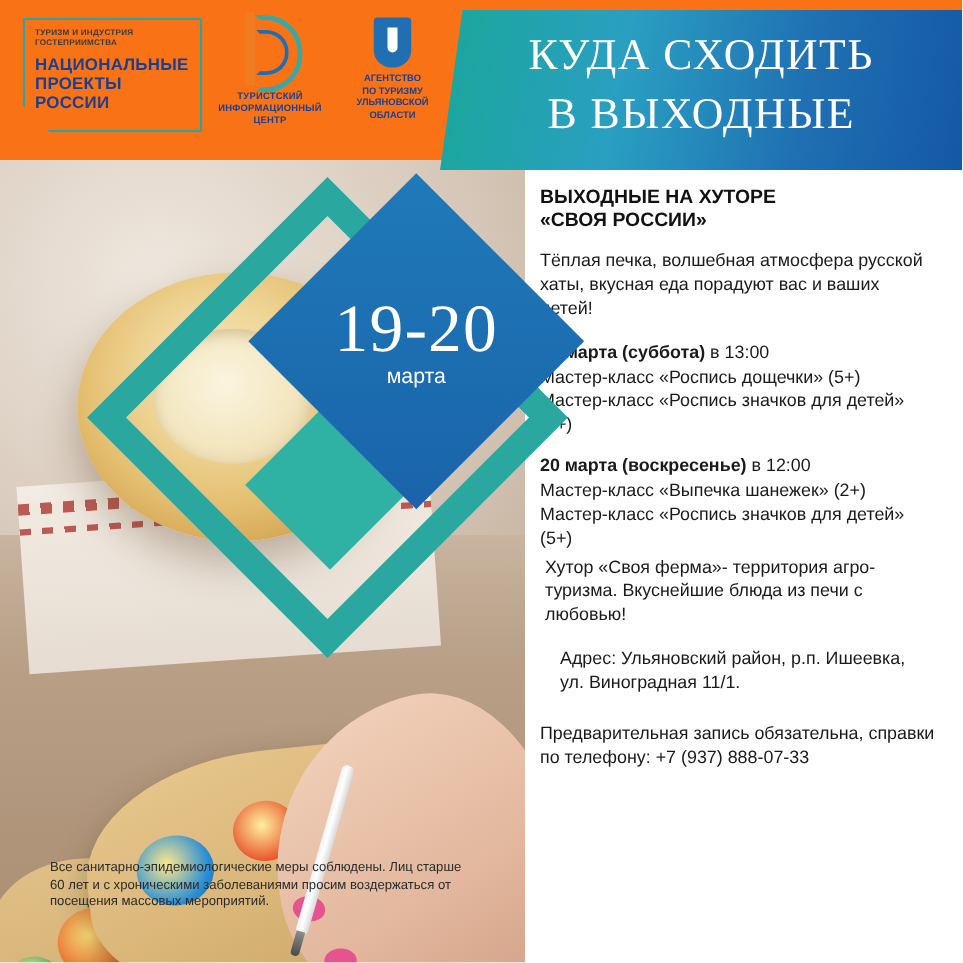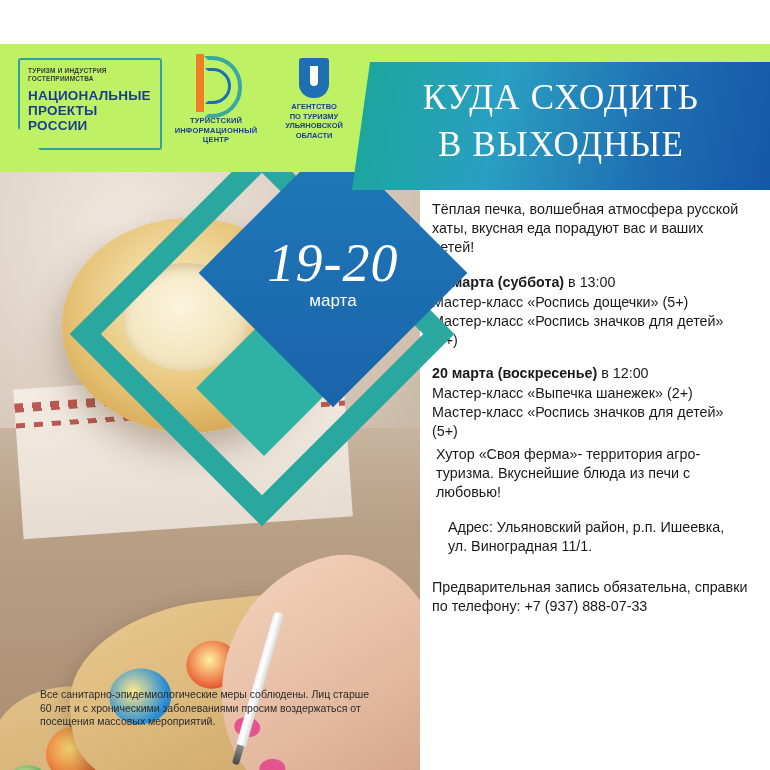--- a/index.html
+++ b/index.html
@@ -21,27 +21,26 @@
     background: #ffffff;
     overflow: hidden;
   }
 
   
   .header {
     position: absolute;
     left: 0; top: 0;
     width: 770px;
     height: 128px;
-    background: #bef264;
+    background: #f97316;
     z-index: 20;
-    margin-top: 44px;
   }
   .header-banner {
     position: absolute;
-    left: 352px; top: 18px;
+    left: 352px; top: 8px;
     width: 418px;
     height: 128px;
     background: linear-gradient(100deg, #1aa79a 0%, #2a9fc2 35%, #1f6fb2 70%, #1458a6 100%);
     clip-path: polygon(18px 0, 100% 0, 100% 100%, 0 100%);
   }
   .header-banner-title {
     position: absolute;
     left: 0; top: 12px;
     width: 418px;
     text-align: center;
@@ -320,21 +319,20 @@
     flex-direction: column;
     align-items: center;
     justify-content: center;
     color: #ffffff;
   }
   .date-num {
     font-family: "Liberation Serif", serif;
     font-size: 54px;
     line-height: 56px;
     letter-spacing: 1px;
-    font-style: italic;
   }
   .date-month {
     font-family: "Liberation Sans", sans-serif;
     font-size: 17px;
     line-height: 20px;
     margin-top: 0;
   }
 
   
   .content {

